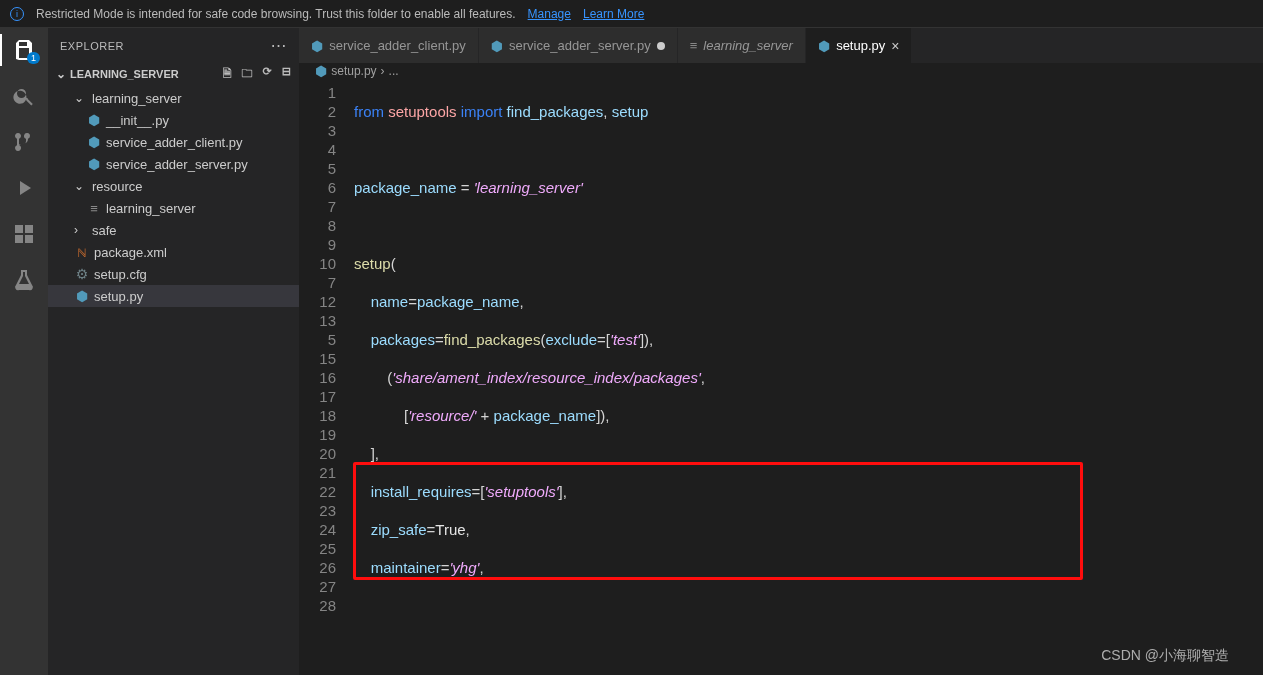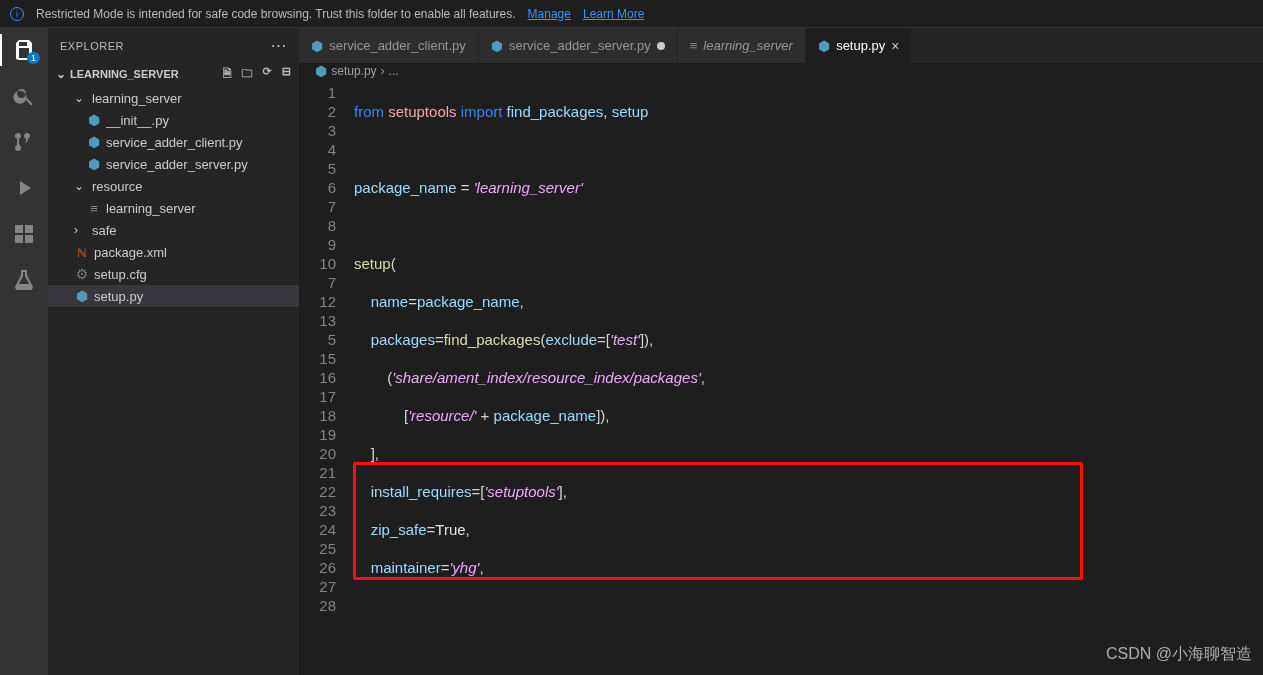--- a/index.html
+++ b/index.html
@@ -43,21 +43,21 @@
 .gutter { width:55px; text-align:right; padding-right:18px; color:#858585; padding-top:4px; }
 .code { flex:1; padding-top:4px; white-space:pre; position:relative; }
 .hl-box { position:absolute; border:3px solid #ff0d0d; left:54px; top:383px; width:730px; height:118px; pointer-events:none; border-radius:2px; }
 .k-pink { color:#3b82f6; }
 .k-blue { color:#e5e5e5; }
 .k-teal { color:#fca5a5; }
 .k-fn { color:#dcdcaa; }
 .k-var { color:#9cdcfe; }
 .k-str { color:#f0abfc;font-style:italic; }
 .k-op { color:#d4d4d4; }
-.watermark { position:absolute; bottom:10px; right:11px; color:#d0d0d0; font-size:16px; opacity:0.8; }
+.watermark { position:absolute; bottom:10px; right:34px; color:#d0d0d0; font-size:14px; opacity:0.8; }
 svg { width:100%; height:100%; fill:currentColor; }
 </style>
 </head>
 <body>
 
 <div class="notif">
   <span class="info-icon">i</span>
   <span>Restricted Mode is intended for safe code browsing. Trust this folder to enable all features.</span>
   <a>Manage</a>
   <a>Learn More</a>

